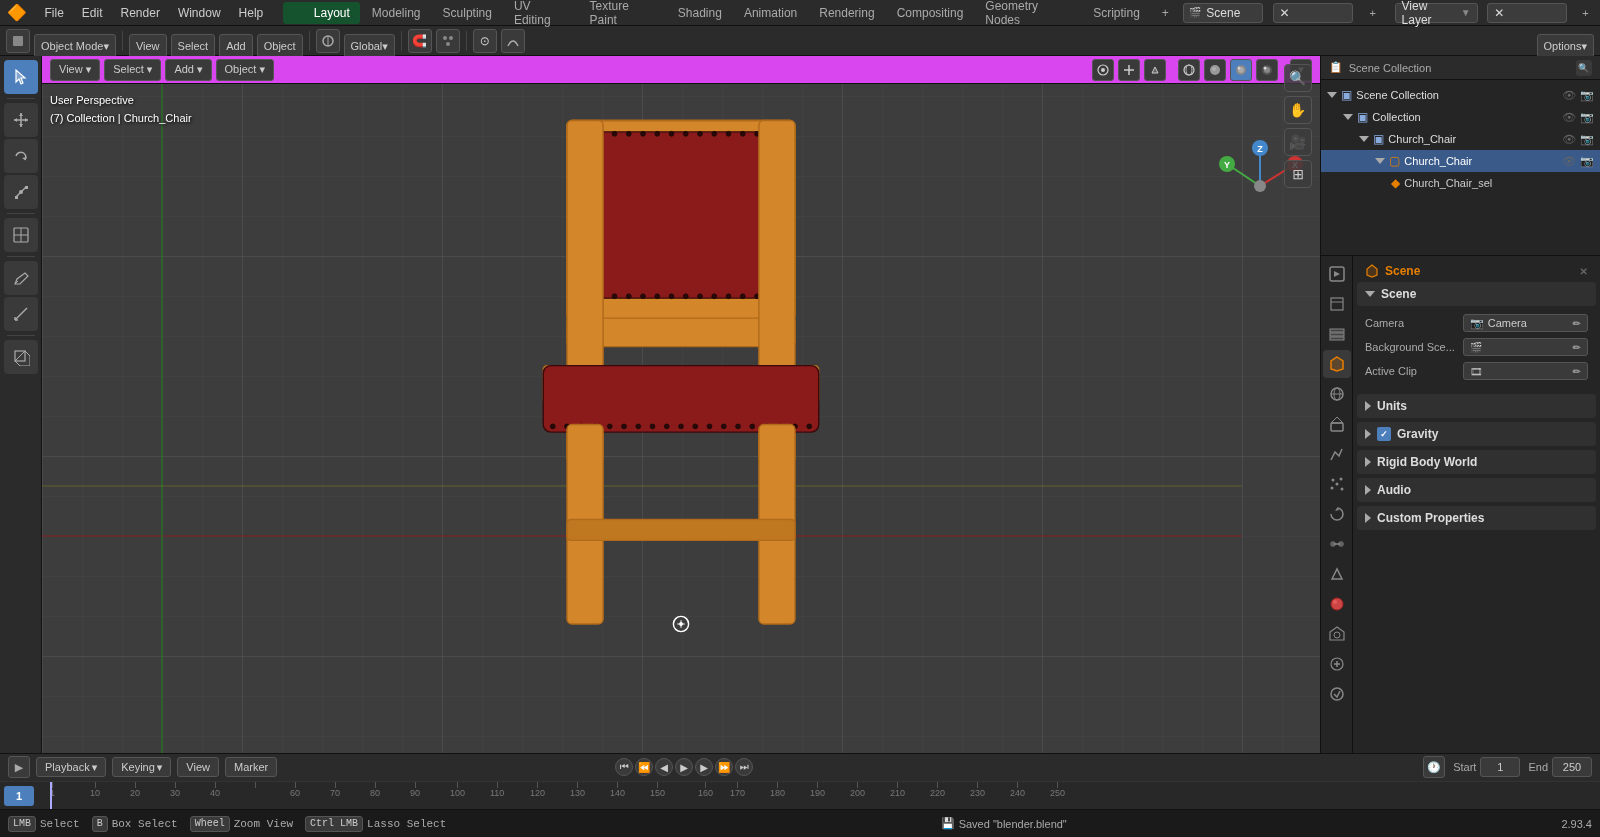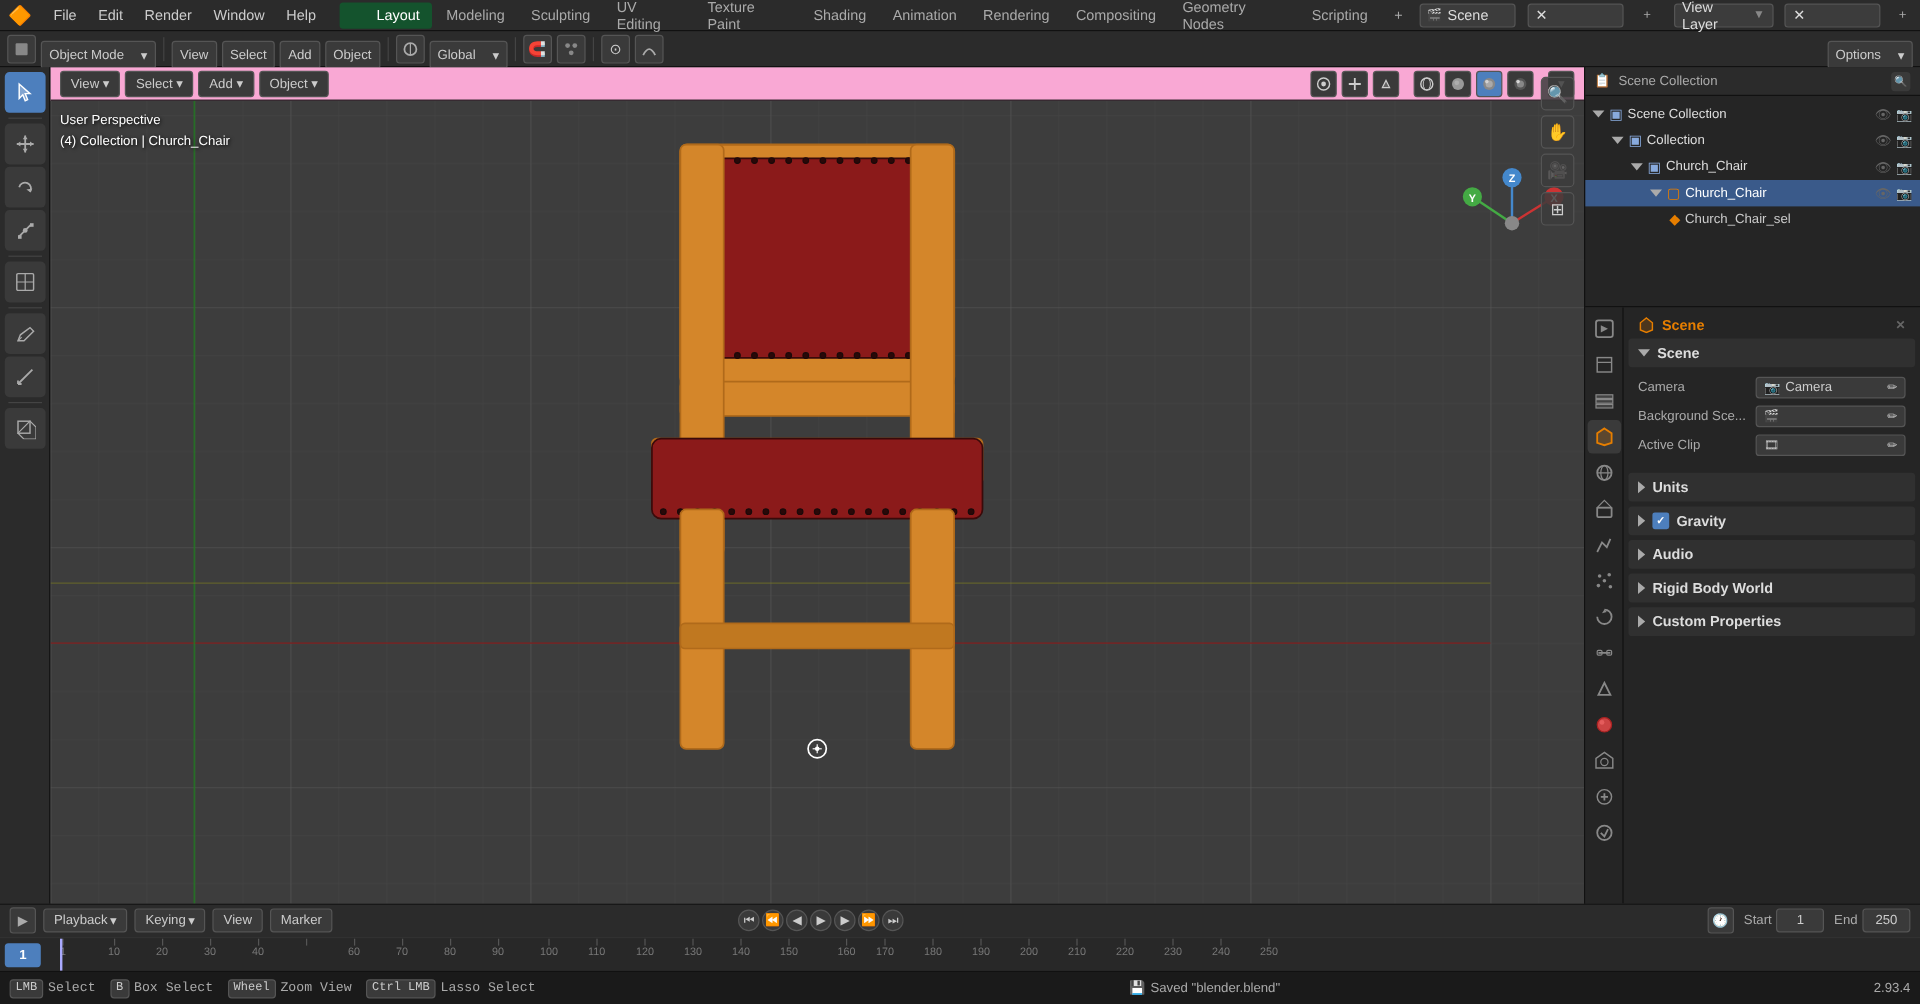--- a/index.html
+++ b/index.html
@@ -111,21 +111,21 @@
       padding: 2px 6px;
       height: 24px;
       background: #3a3a3a;
       border: 1px solid #555;
       border-radius: 3px;
       display: flex;
       align-items: center;
       cursor: pointer;
       color: #ccc;
       font-size: 11px;
-      gap: 14px;
+      gap: 0;
       margin-top: 11px;
     }
     .toolbar-divider {
       width: 1px;
       height: 20px;
       background: #444;
       margin: 0 2px;
     }
     .toolbar-icon-btn {
       width: 24px;
@@ -487,21 +487,21 @@
       transform: translate(-50%, -55%);
       width: 380px;
       height: 560px;
     }
 
     
     #viewport-header-overlay {
       position: absolute;
       top: 0; left: 0; right: 0;
       height: 28px;
-      background: #f9a8d4;
+      background: #d946ef;
       display: flex;
       align-items: center;
       padding: 0 8px;
       gap: 4px;
       border-bottom: 1px solid #111;
     }
     .vp-header-btn {
       padding: 2px 8px;
       height: 22px;
       background: #3a3a3a;
@@ -851,21 +851,21 @@
             <circle cx="5" cy="5" r="1.5" fill="#fff" opacity="0.7"></circle>
           </svg>
         </div>
         <div style="width:4px;"></div>
         <div class="vp-disp-btn">▾</div>
       </div>
     </div>
 
     <div class="vp-info-overlay">
       <div>User Perspective</div>
-      <div>(4) Collection | Church_Chair</div>
+      <div>(7) Collection | Church_Chair</div>
     </div>
 
     <svg id="chair-svg" viewBox="0 0 400 560" xmlns="http://www.w3.org/2000/svg">
 
       <rect x="80" y="10" width="240" height="210" rx="6" fill="#d4862a" stroke="#b06a1a" stroke-width="2"></rect>
 
       <rect x="95" y="22" width="210" height="175" rx="4" fill="#8b1a1a" stroke="#3a0a0a" stroke-width="1.5"></rect>
 
       <g stroke="#1a0a0a" stroke-width="1" fill="#2a0808">
         <circle cx="100" cy="24" r="2.5"></circle>
@@ -1235,28 +1235,28 @@
             <span class="tri-right"></span>
             <div class="props-checkbox">✓</div>
             <span>Gravity</span>
           </div>
         </div>
 
 
         <div class="props-section">
           <div class="props-section-header">
             <span class="tri-right"></span>
-            <span>Audio</span>
+            <span>Rigid Body World</span>
           </div>
         </div>
 
         <div class="props-section">
           <div class="props-section-header">
             <span class="tri-right"></span>
-            <span>Rigid Body World</span>
+            <span>Audio</span>
           </div>
         </div>
 
         <div class="props-section">
           <div class="props-section-header">
             <span class="tri-right"></span>
             <span>Custom Properties</span>
           </div>
         </div>
       </div>

